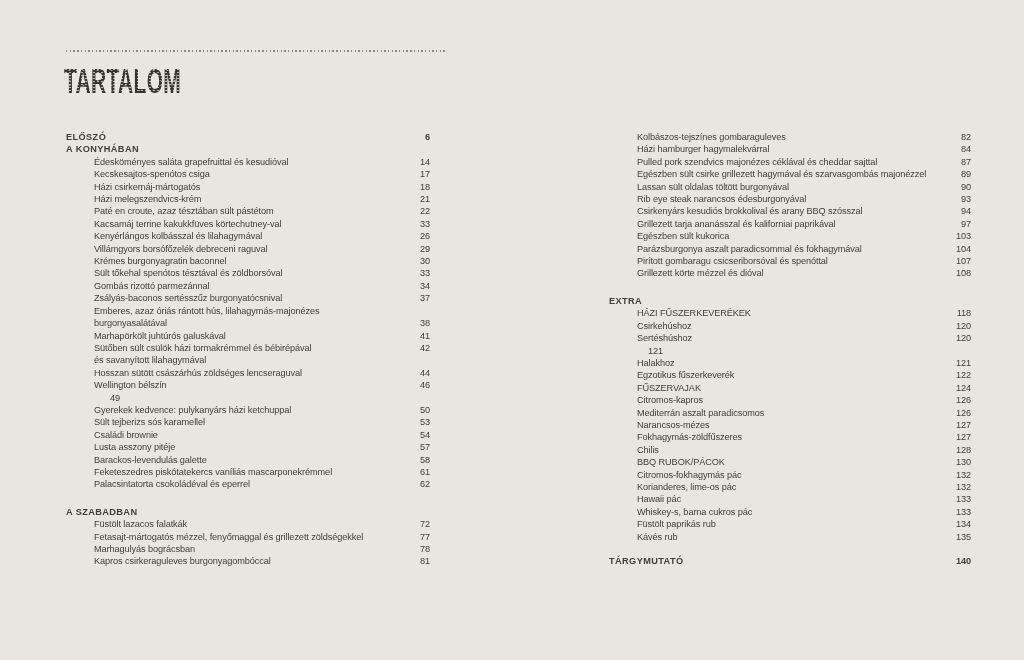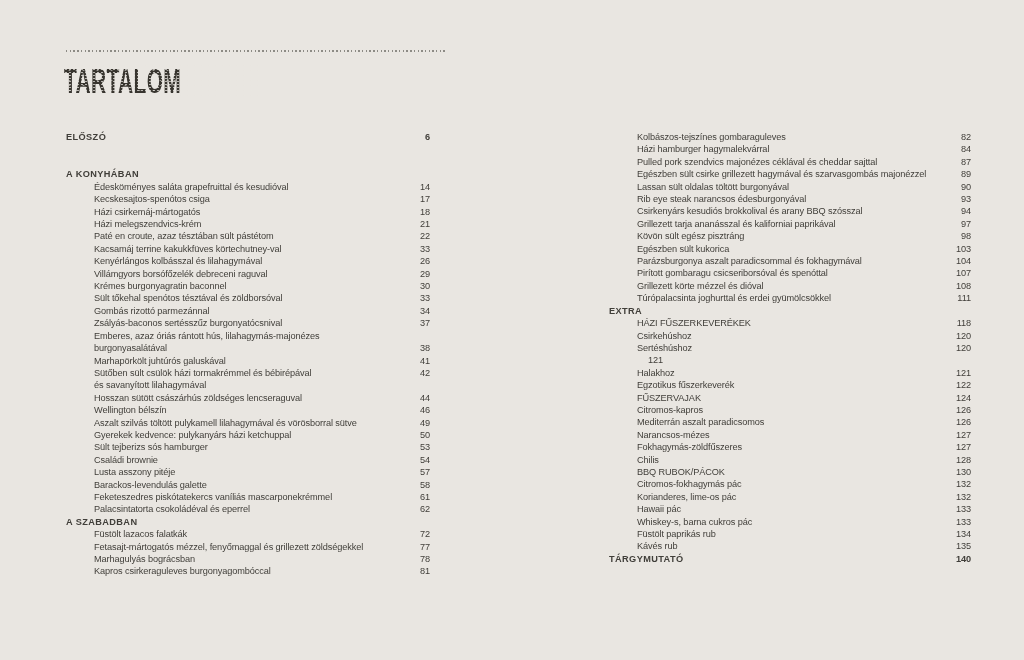--- a/index.html
+++ b/index.html
@@ -58,24 +58,24 @@
   .col {
     position: absolute;
     top: 131px;
     font-size: 9.2px;
     line-height: 12.4px;
     letter-spacing: -0.1px;
   }
   .col-left  { left: 66px;  width: 364px; }
   .col-right { left: 609px; width: 362px; }
 
-  .col-left  .block:nth-child(2) { margin-top: 25px; }
-  .col-left  .block:nth-child(3) { }
-  .col-right .block:nth-child(2) { }
-  .col-right .block:nth-child(3) { }
+  .col-left  .block:nth-child(2) { }
+  .col-left  .block:nth-child(3) { margin-top: 15px; }
+  .col-right .block:nth-child(2) { margin-top: 15px; }
+  .col-right .block:nth-child(3) { margin-top: 12px; }
 
   .row {
     display: flex;
     justify-content: space-between;
     align-items: flex-end;
   }
   .heading-row .h-label {
     font-weight: 700;
     letter-spacing: 0.4px;
   }
@@ -217,34 +217,31 @@
             </span>
             <span class="num">44</span>
           </div>
           <div class="row item-row">
             <span class="label">
               <span class="line">Wellington bélszín</span>
             </span>
             <span class="num">46</span>
           </div>
           <div class="row item-row">
-            <span class="label">
-              <span class="line">Aszalt szilvás töltött pulykamell lilahagymával és vörösborral sütve</span>
-            </span>
             <span class="num">49</span>
           </div>
           <div class="row item-row">
             <span class="label">
               <span class="line">Gyerekek kedvence: pulykanyárs házi ketchuppal</span>
             </span>
             <span class="num">50</span>
           </div>
           <div class="row item-row">
             <span class="label">
-              <span class="line">Sült tejberizs sós hamburger</span>
+              <span class="line">Sült tejberizs sós karamellel</span>
             </span>
             <span class="num">53</span>
           </div>
           <div class="row item-row">
             <span class="label">
               <span class="line">Családi brownie</span>
             </span>
             <span class="num">54</span>
           </div>
           <div class="row item-row">
@@ -354,26 +351,20 @@
             <span class="num">94</span>
           </div>
           <div class="row item-row">
             <span class="label">
               <span class="line">Grillezett tarja ananásszal és kaliforniai paprikával</span>
             </span>
             <span class="num">97</span>
           </div>
           <div class="row item-row">
             <span class="label">
-              <span class="line">Kövön sült egész pisztráng</span>
-            </span>
-            <span class="num">98</span>
-          </div>
-          <div class="row item-row">
-            <span class="label">
               <span class="line">Egészben sült kukorica</span>
             </span>
             <span class="num">103</span>
           </div>
           <div class="row item-row">
             <span class="label">
               <span class="line">Parázsburgonya aszalt paradicsommal és fokhagymával</span>
             </span>
             <span class="num">104</span>
           </div>
@@ -381,26 +372,20 @@
             <span class="label">
               <span class="line">Pirított gombaragu csicseriborsóval és spenóttal</span>
             </span>
             <span class="num">107</span>
           </div>
           <div class="row item-row">
             <span class="label">
               <span class="line">Grillezett körte mézzel és dióval</span>
             </span>
             <span class="num">108</span>
-          </div>
-          <div class="row item-row">
-            <span class="label">
-              <span class="line">Túrópalacsinta joghurttal és erdei gyümölcsökkel</span>
-            </span>
-            <span class="num">111</span>
           </div>
         </div>
   </div>
 
   <div class="block">
     <div class="row heading-row">
       <span class="h-label">EXTRA</span>
       <span class="h-page num"></span>
     </div>
     <div class="items">

